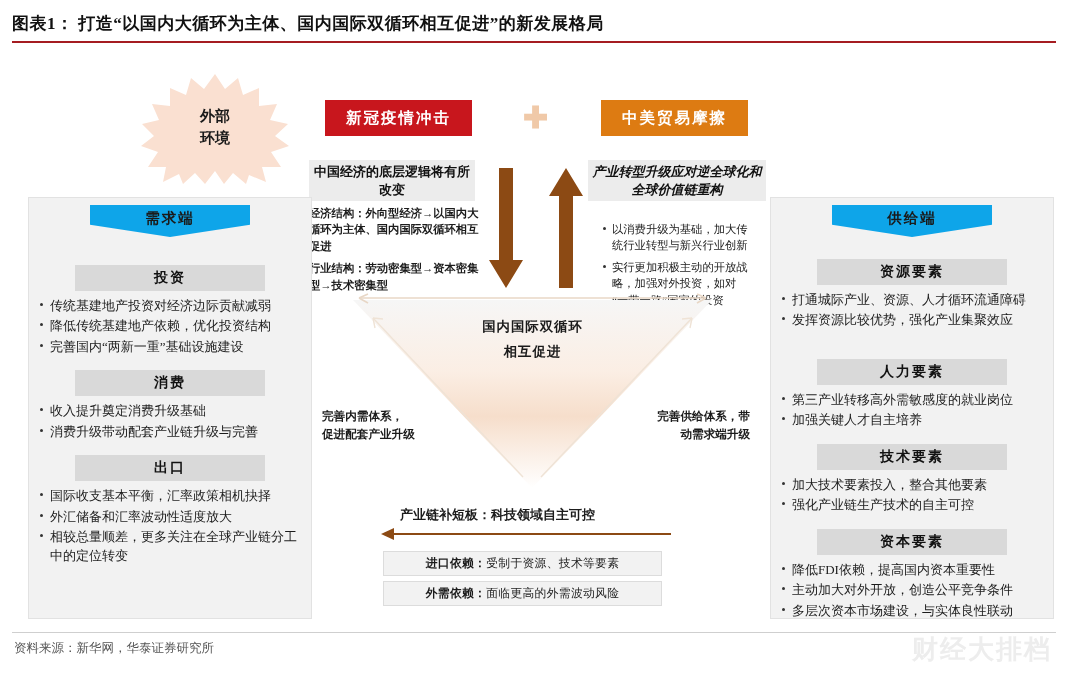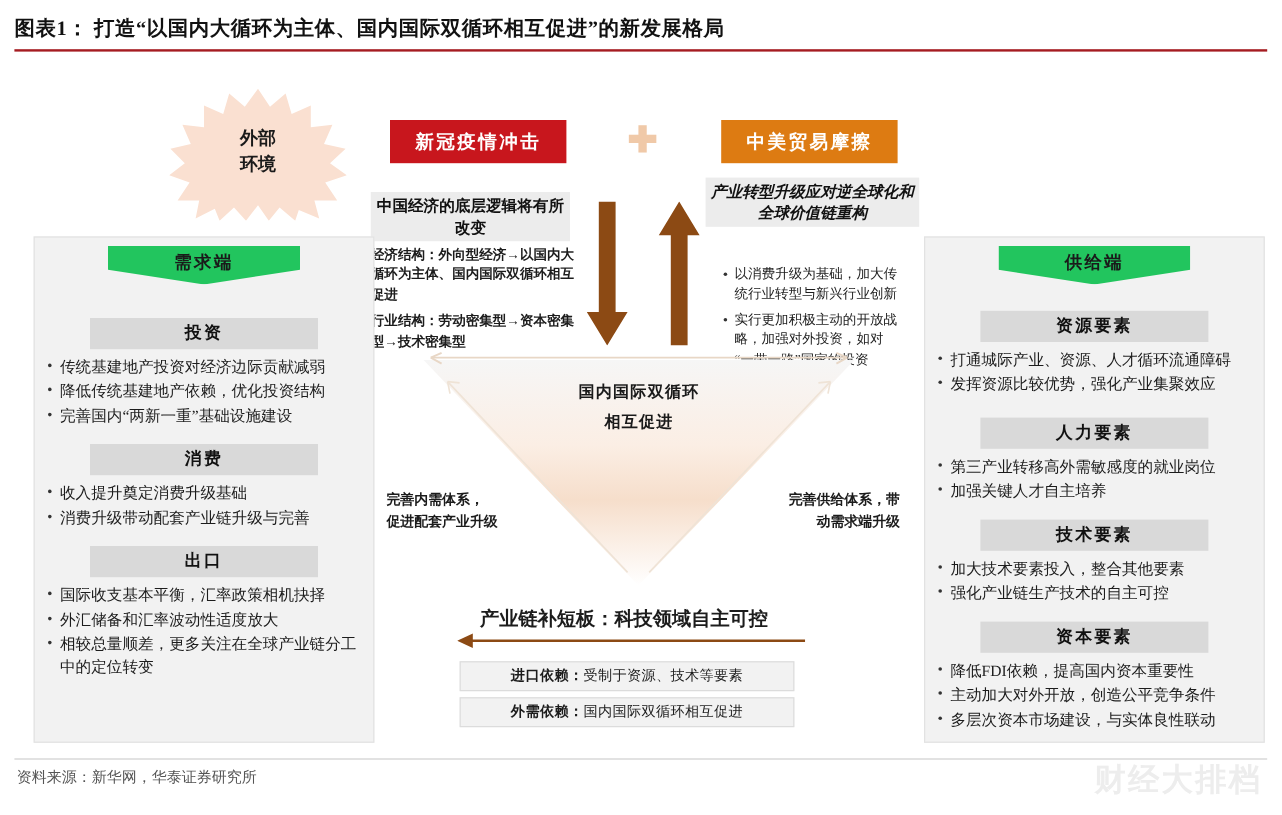--- a/index.html
+++ b/index.html
@@ -48,21 +48,21 @@
 
   
   .panel{
     position:absolute;background:#F2F2F2;border:1px solid #E2E2E2;
   }
   .panel-left{left:28px;top:197px;width:282px;height:420px;}
   .panel-right{left:770px;top:197px;width:282px;height:420px;}
 
   .banner{
     position:relative;margin:0 auto;width:160px;height:32px;
-    background:#22c55e;
+    background:#0ea5e9;
     display:flex;align-items:flex-start;justify-content:center;
     font-size:14.5px;font-weight:bold;letter-spacing:2px;padding-top:4px;
     box-sizing:border-box;
     clip-path:polygon(0 0,100% 0,100% 62%,50% 100%,0 62%);
   }
   .subhead{
     margin:0 auto;width:190px;height:26px;background:#D9D9D9;
     display:flex;align-items:center;justify-content:center;
     font-size:14px;font-weight:bold;letter-spacing:2px;color:#111;
   }
@@ -78,21 +78,21 @@
   }
 
   
   .mid-head{
     position:absolute;background:#ECECEC;
     font-size:13px;font-weight:bold;line-height:1.35;
     text-align:center;padding:3px 4px;box-sizing:border-box;color:#111;
   }
   .mid-head.italic{font-style:italic;}
   .mid-left-head{left:309px;top:160px;width:166px;}
-  .mid-right-head{left:588px;top:148px;width:178px;}
+  .mid-right-head{left:588px;top:160px;width:178px;}
 
   .mid-para{
     position:absolute;font-size:11.3px;line-height:1.46;color:#1c1c1c;
   }
   .mid-left-body{left:309px;top:205px;width:170px;}
   .mid-left-body p{margin:0 0 6px 0;font-weight:bold;}
 
   .mid-right-body{left:586px;top:205px;width:182px;}
   .mid-right-body ul{margin:16px;padding:0;list-style:none;}
   .mid-right-body li{
@@ -117,21 +117,21 @@
 
   .side-note{
     position:absolute;font-size:11.6px;font-weight:bold;line-height:1.55;color:#1c1c1c;
   }
   .note-left{left:322px;top:408px;width:140px;text-align:left;}
   .note-right{left:600px;top:408px;width:150px;text-align:right;}
 
   
   .bottom-label{
     position:absolute;left:400px;top:506px;
-    font-size:16px;font-weight:bold;color:#1c1c1c;
+    font-size:13px;font-weight:bold;color:#1c1c1c;
   }
   .bottom-label b{font-weight:bold;}
   .bottom-box{
     position:absolute;background:#F2F2F2;border:1px solid #DCDCDC;
     display:flex;align-items:center;justify-content:center;
     font-size:11.8px;color:#1c1c1c;letter-spacing:.3px;
   }
   .bottom-box .lead{font-weight:bold;}
   .bb1{left:383px;top:551px;width:277px;height:23px;}
   .bb2{left:383px;top:581px;width:277px;height:23px;}
@@ -252,21 +252,21 @@
 
   <div class="panel panel-right">
     <div class="banner" style="margin-top:7px;">供给端</div>
 
     <div class="subhead" style="margin-top:22px;">资源要素</div>
     <ul class="bullets">
       <li>打通城际产业、资源、人才循环流通障碍</li>
       <li>发挥资源比较优势，强化产业集聚效应</li>
     </ul>
 
-    <div class="subhead" style="margin-top:18px;">人力要素</div>
+    <div class="subhead" style="margin-top:29px;">人力要素</div>
     <ul class="bullets">
       <li>第三产业转移高外需敏感度的就业岗位</li>
       <li>加强关键人才自主培养</li>
     </ul>
 
     <div class="subhead" style="margin-top:14px;">技术要素</div>
     <ul class="bullets">
       <li>加大技术要素投入，整合其他要素</li>
       <li>强化产业链生产技术的自主可控</li>
     </ul>
@@ -286,20 +286,20 @@
     <path d="M10,7 L290,7" stroke="#8C4A14" stroke-width="2.2" fill="none"></path>
     <polygon fill="#8C4A14" points="0,7 13,1 13,13"></polygon>
   </svg>
 
   <div class="bottom-box bb1">
     <span class="lead">进口依赖：</span>
       <span>受制于资源、技术等要素</span>
   </div>
   <div class="bottom-box bb2">
     <span class="lead">外需依赖：</span>
-      <span>国内国际双循环相互促进</span>
+      <span>面临更高的外需波动风险</span>
   </div>
 
   <div class="footer-rule"></div>
   <div class="footer-src">资料来源：新华网，华泰证券研究所</div>
   <div class="watermark">财经大排档</div>
 
 </div>
 
 </body></html>

